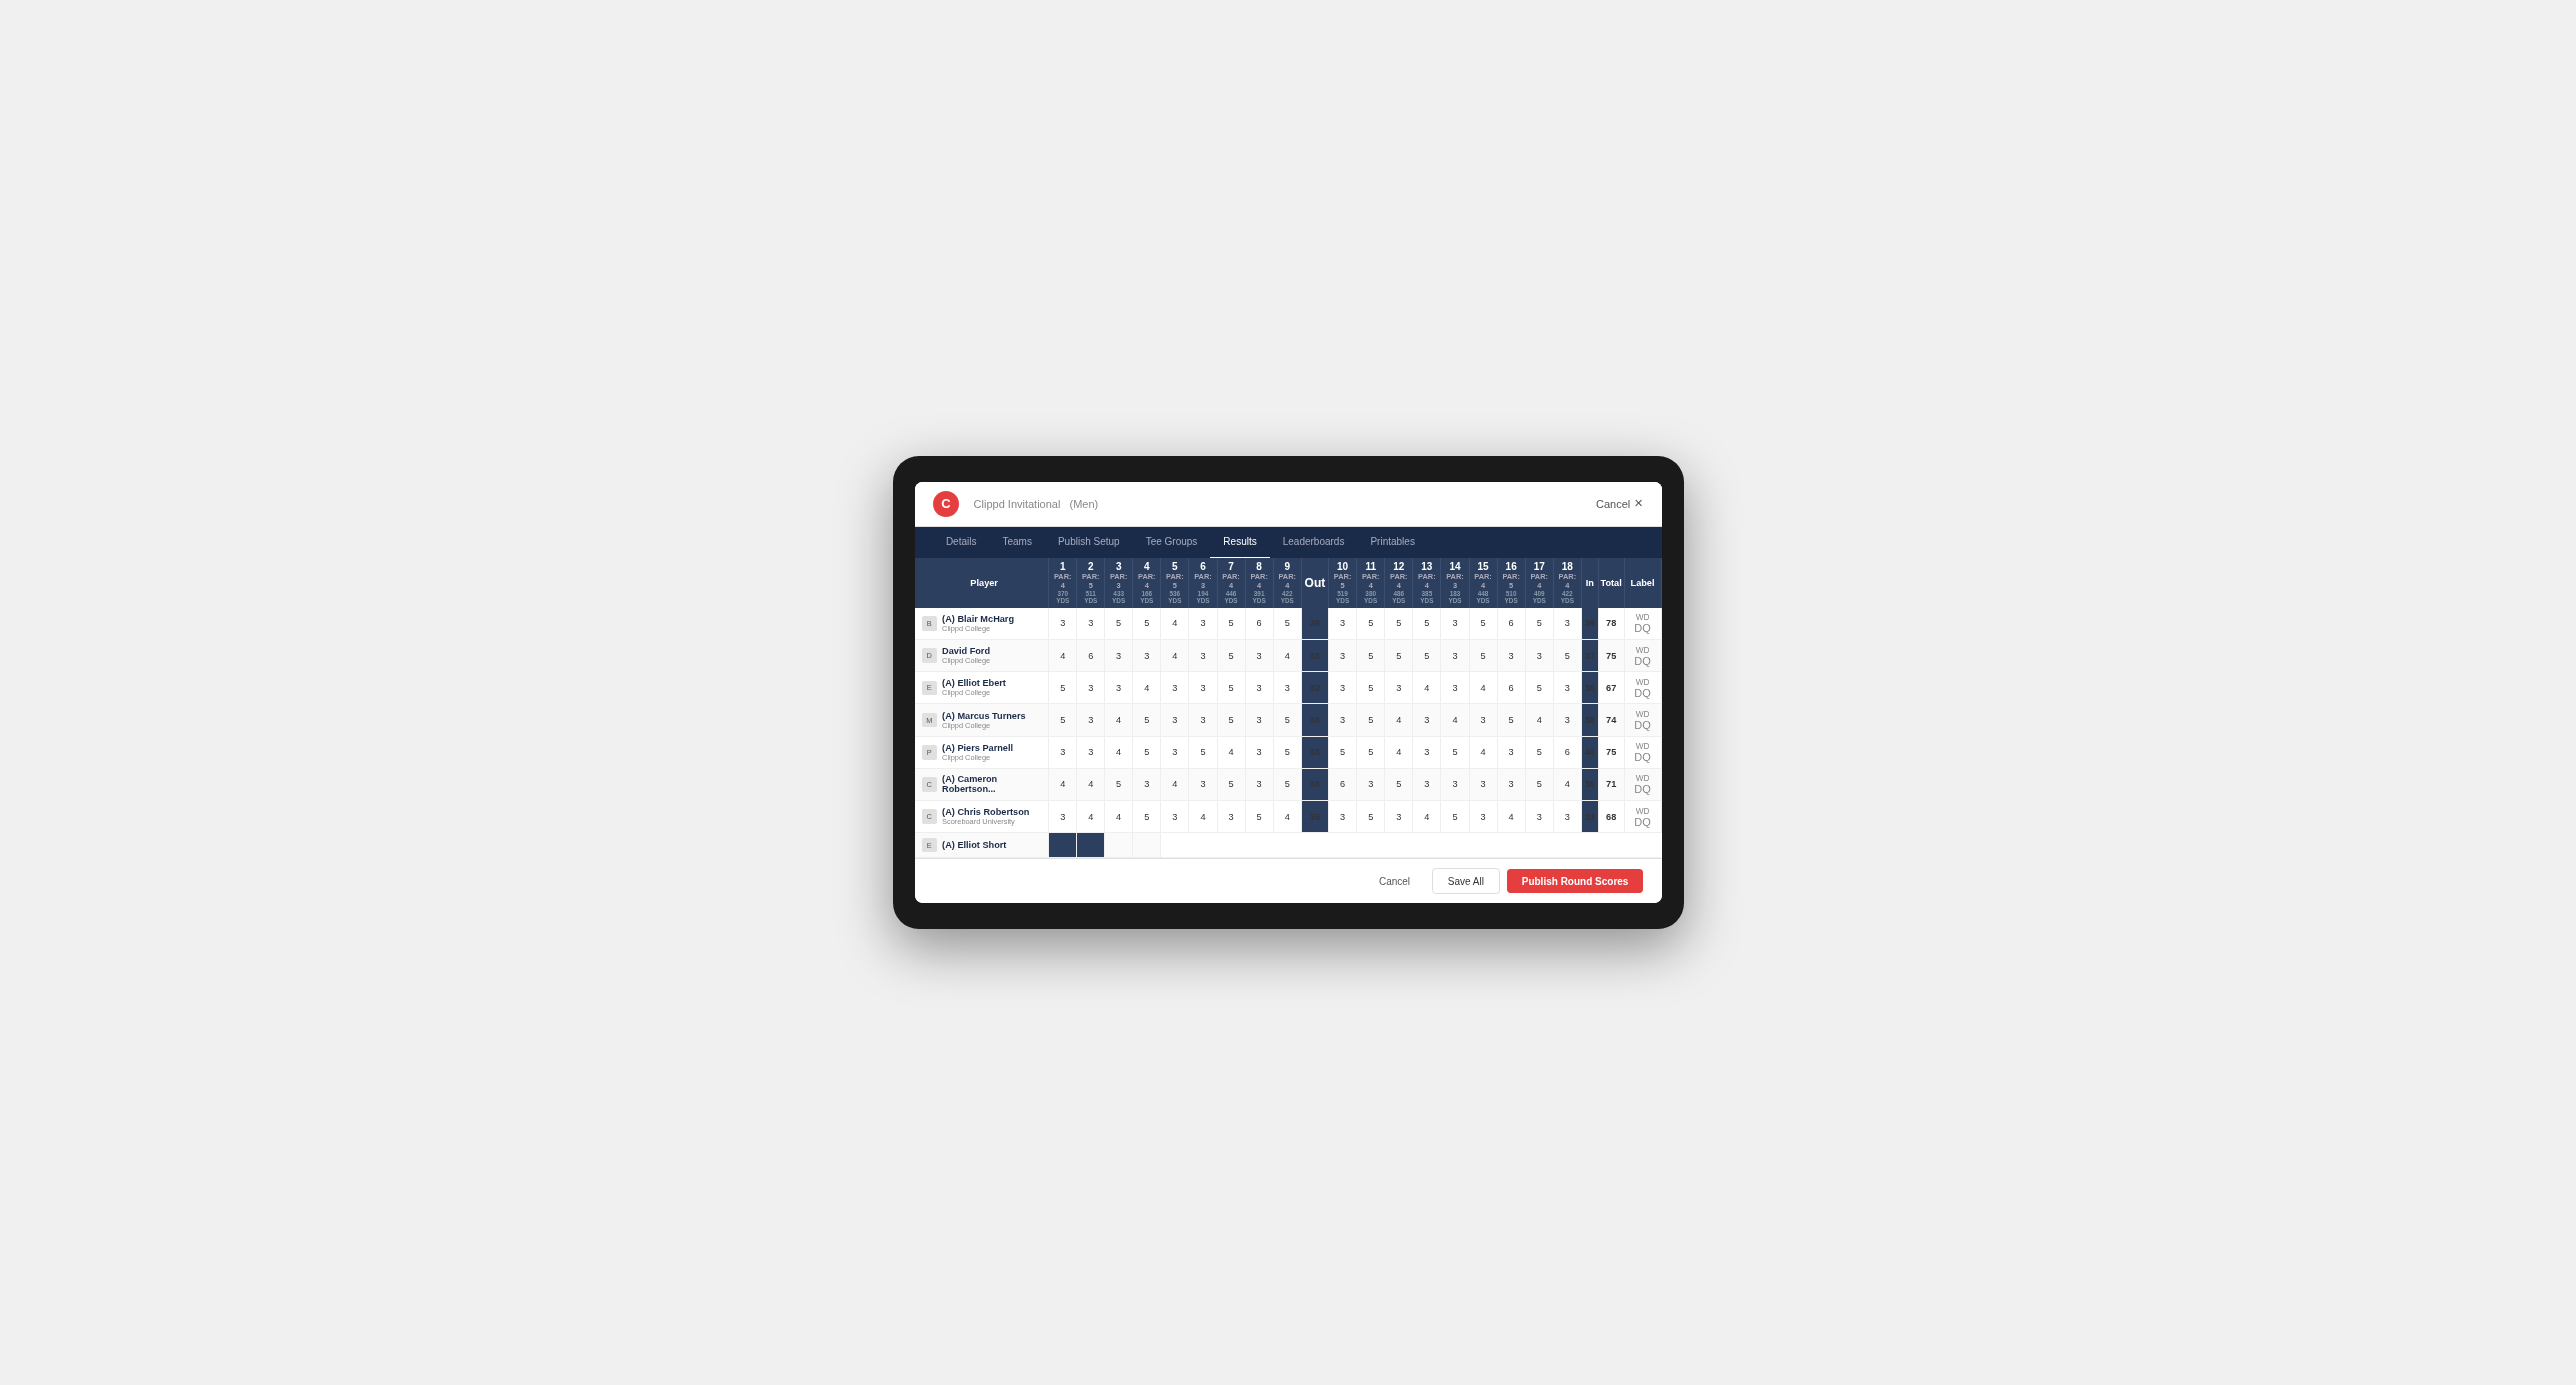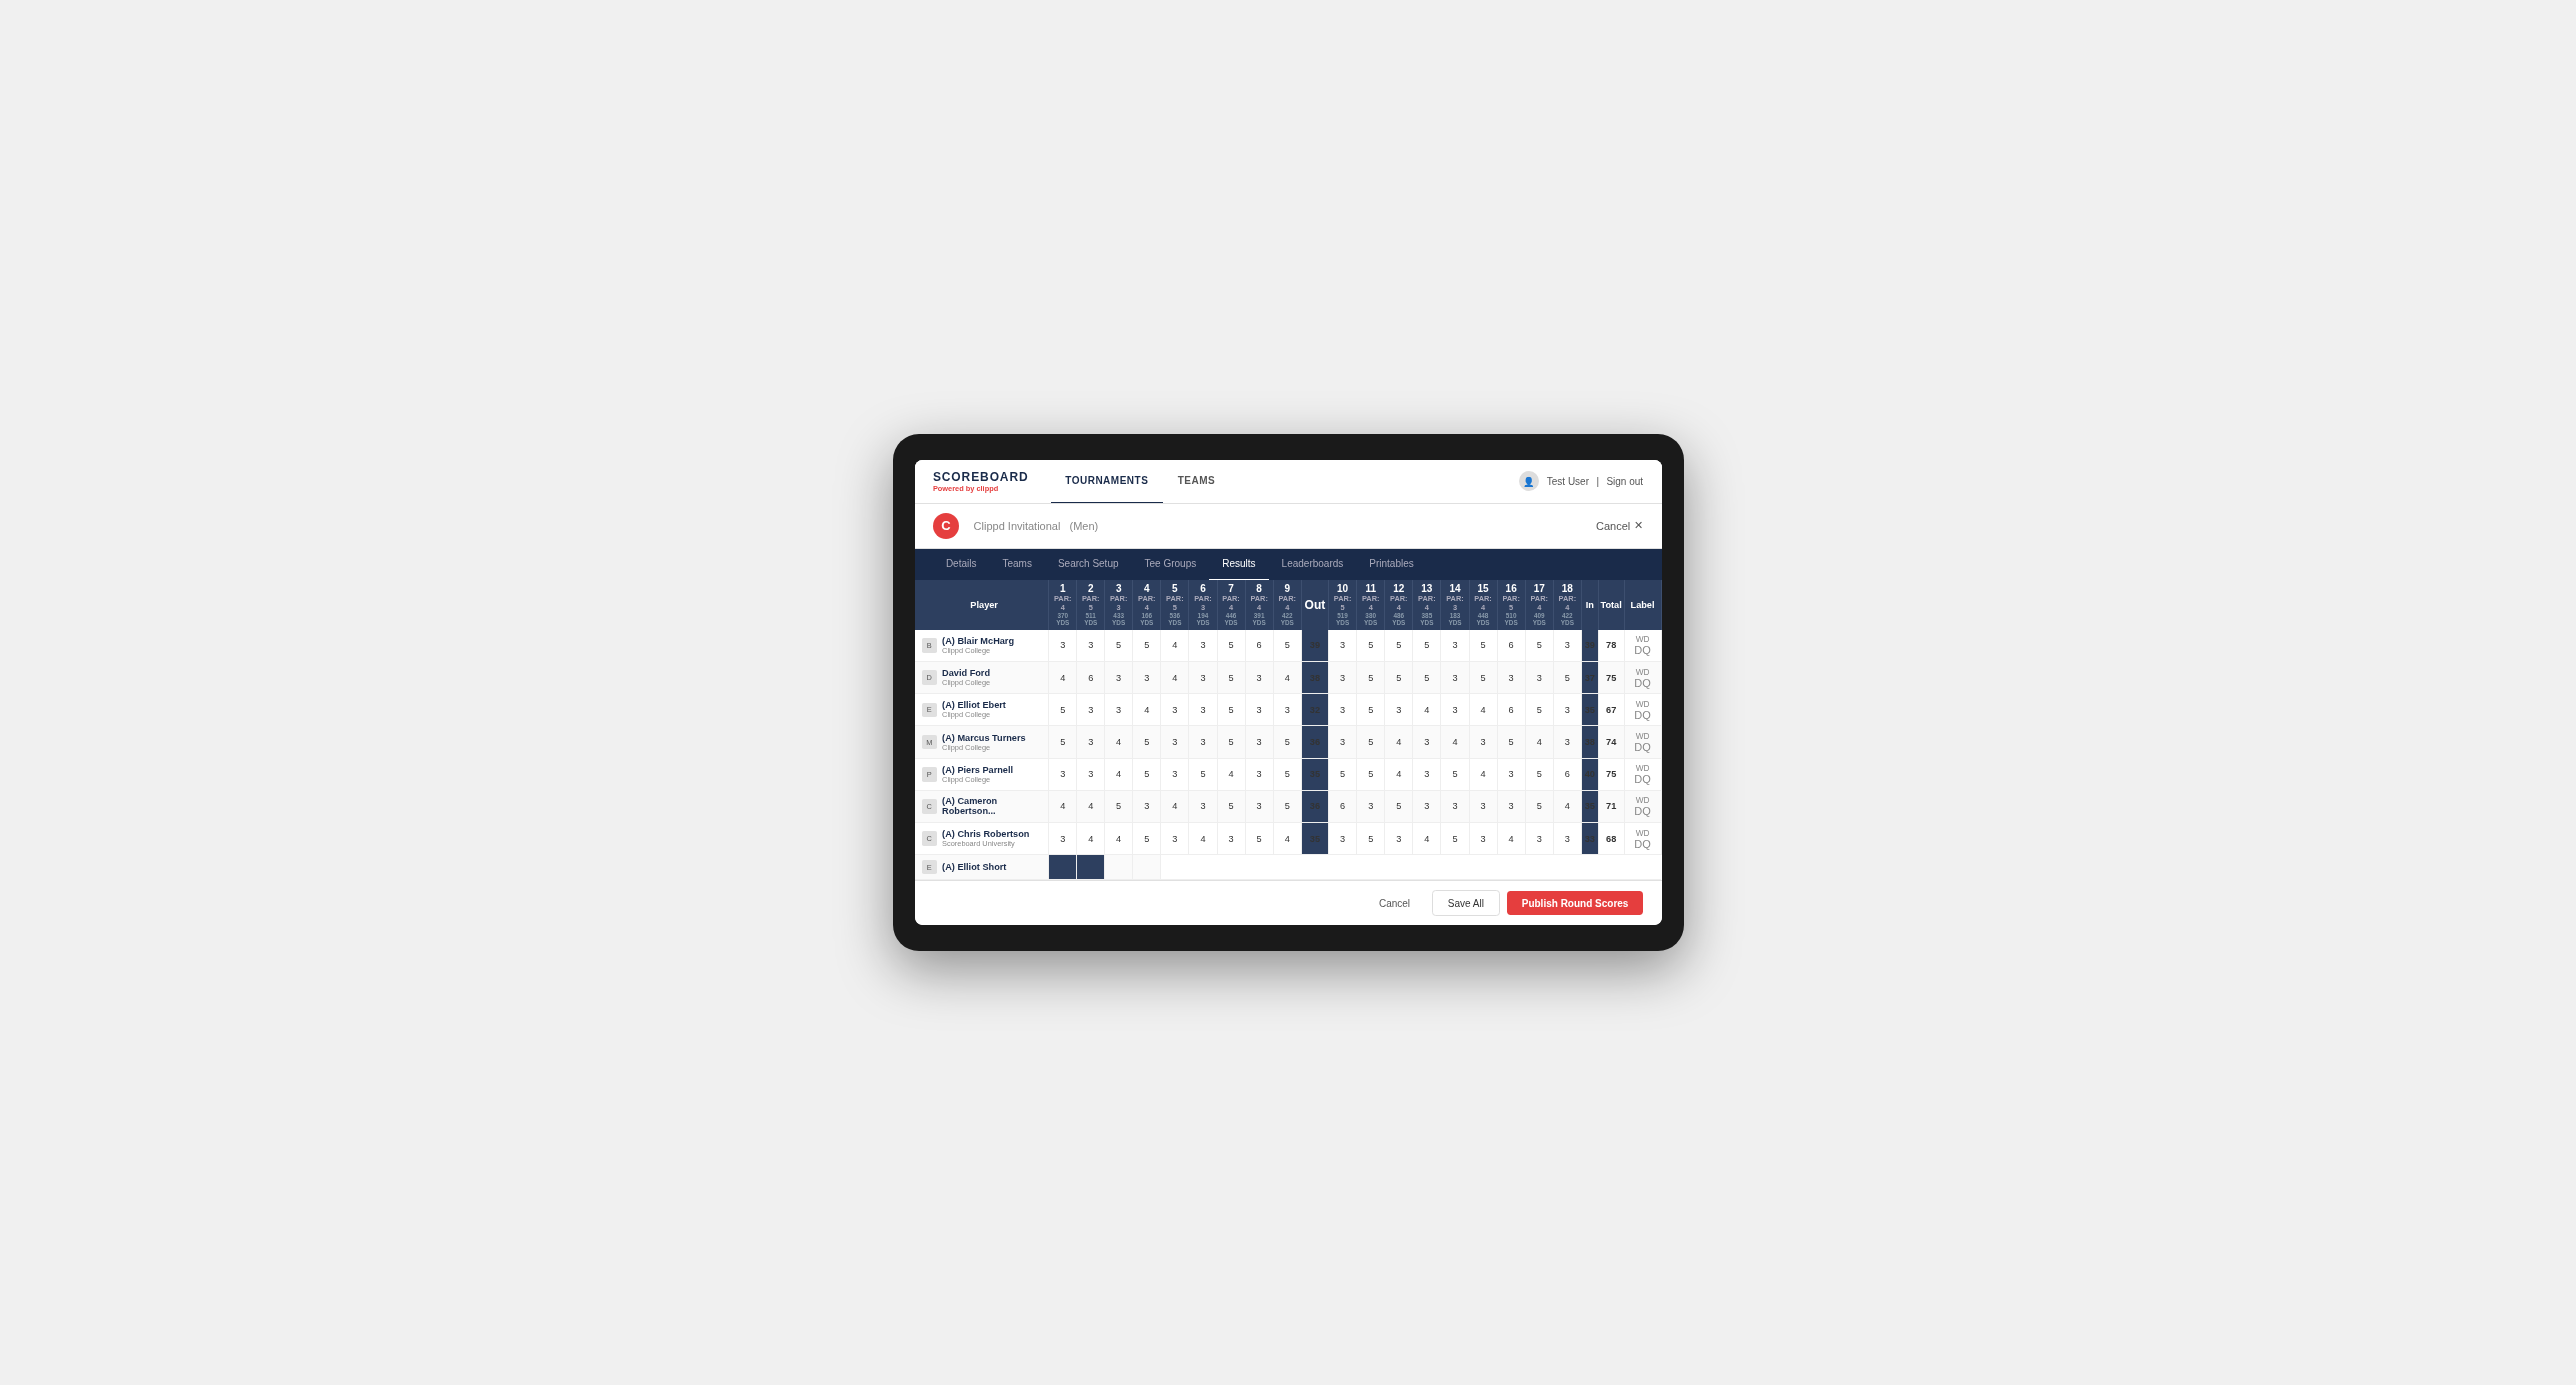--- a/index.html
+++ b/index.html
@@ -403,55 +403,37 @@
     .th-par { font-size: 7.4px; color: #aab; display: block; }
     .th-yds { font-size: 6.4px; color: #8899aa; display: block; }
   </style>
 </head>
 <body>
 
 <div class="outer-wrapper">
   <div class="tablet-frame">
     <div class="tablet-screen">
 
-      <div class="top-nav">
-        <div class="brand">
-          <span class="brand-title">SCOREBOARD</span>
-          <span class="brand-sub">
-            <span>Powered by </span><span style="color:#e53e3e;font-weight:700;">clippd</span>
-          </span>
-        </div>
-        <div class="nav-links">
-          <a class="nav-link active">TOURNAMENTS</a>
-          <a class="nav-link">TEAMS</a>
-        </div>
-        <div class="nav-right">
-          <div class="user-icon">👤</div>
-          <span>Test User</span>
-          <span>|</span>
-          <a style="cursor:pointer;color:#555;text-decoration:none;font-size:10px;">Sign out</a>
-        </div>
-      </div>
 
       <div class="tournament-header">
         <div class="tournament-logo">C</div>
         <span class="tournament-name">
           <span>Clippd Invitational</span>
           <span>(Men)</span>
         </span>
         <div class="cancel-btn">
           <span>Cancel</span>
           <span>✕</span>
         </div>
       </div>
 
       <div class="tab-nav">
         <a class="tab-item">Details</a>
         <a class="tab-item">Teams</a>
-        <a class="tab-item">Search Setup</a>
+        <a class="tab-item">Publish Setup</a>
         <a class="tab-item">Tee Groups</a>
         <a class="tab-item active">Results</a>
         <a class="tab-item">Leaderboards</a>
         <a class="tab-item">Printables</a>
       </div>
 
 
       <div class="score-table-wrapper">
         <table class="score-table">
           <thead>

